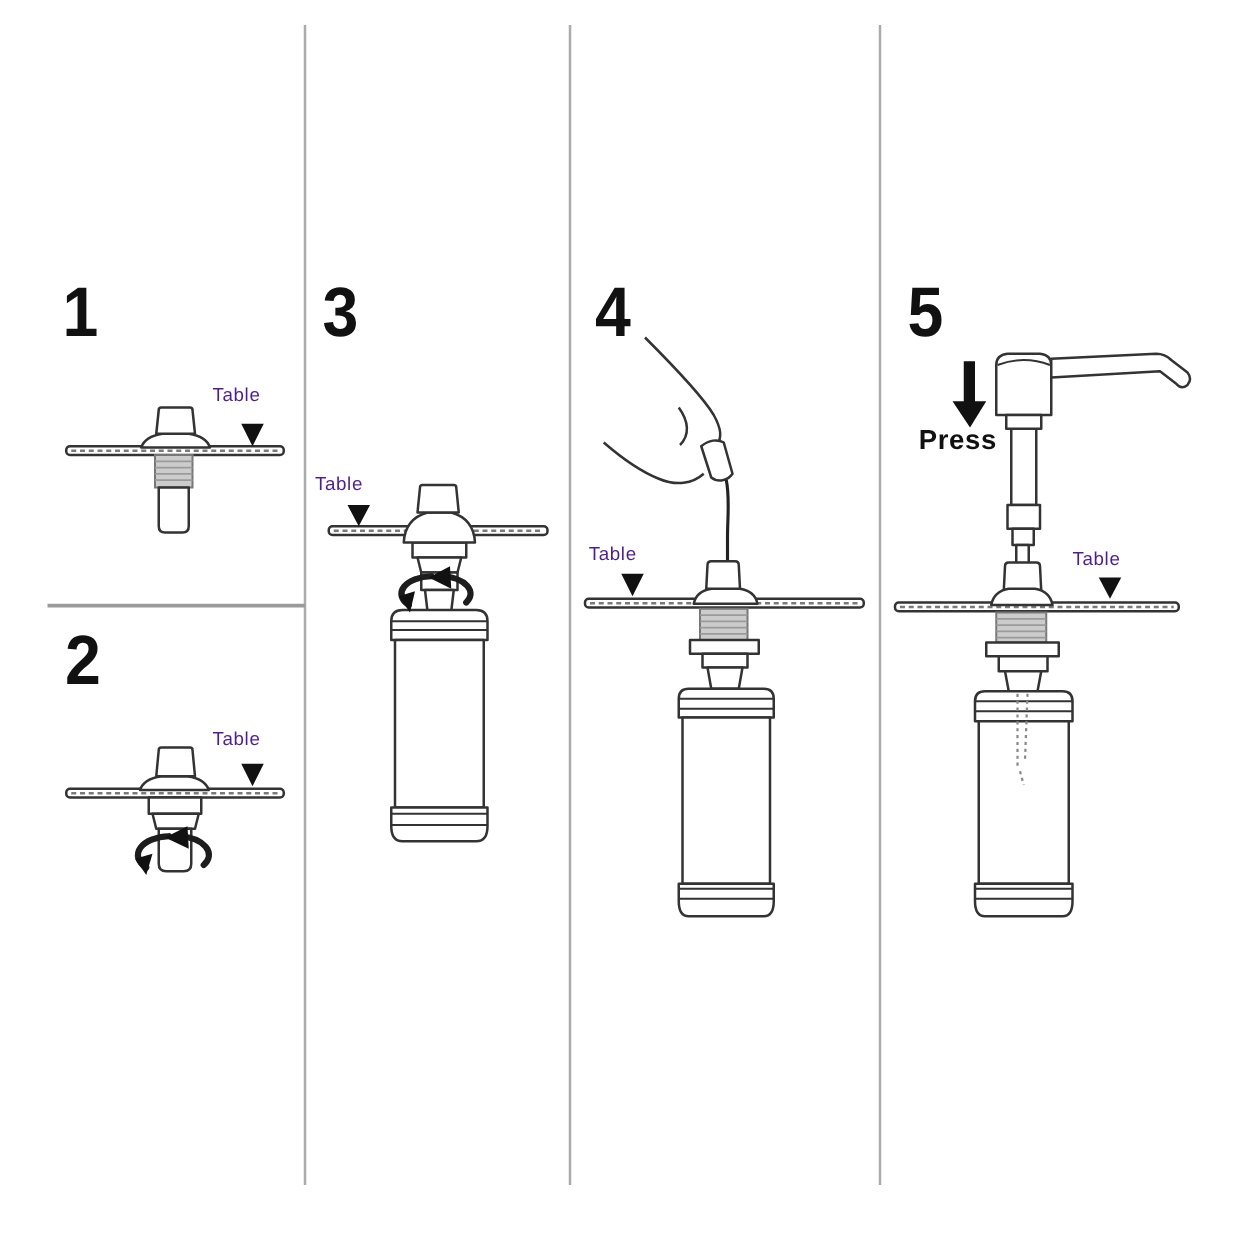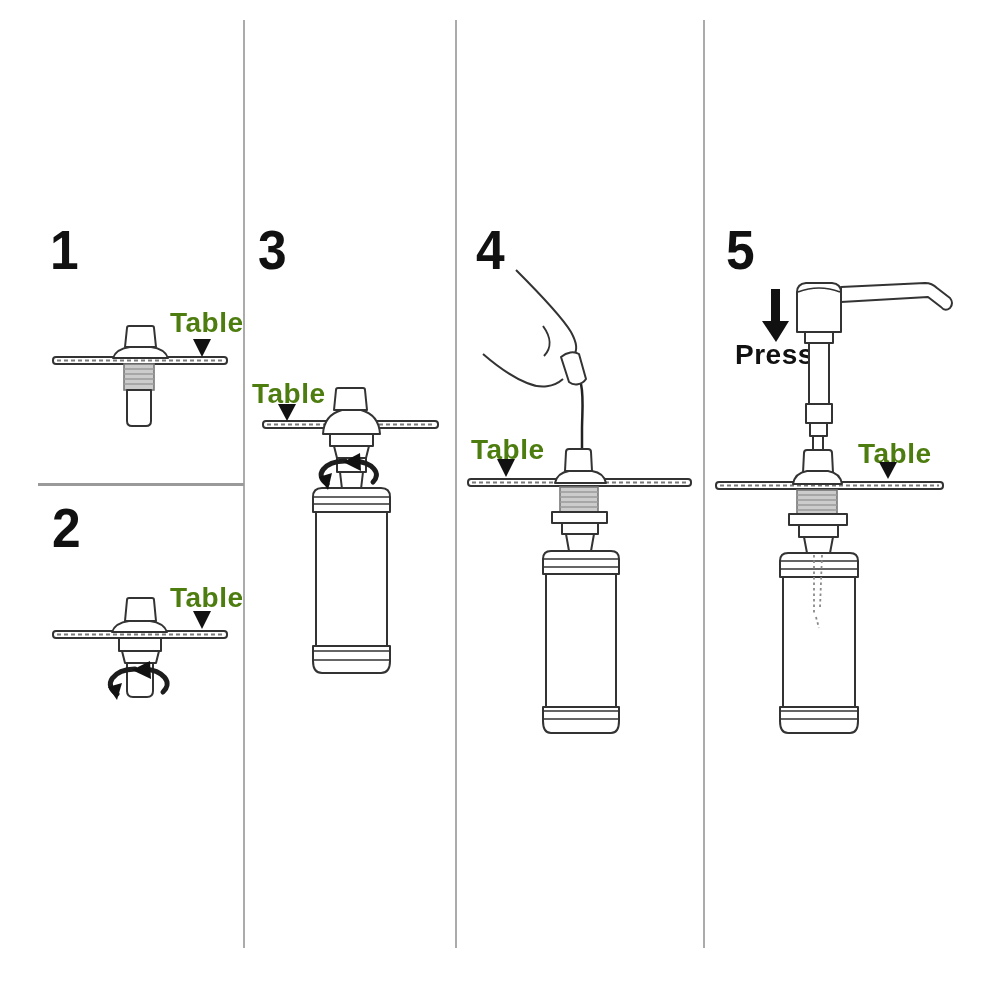--- a/index.html
+++ b/index.html
@@ -2,22 +2,22 @@
 <html><head>
 <meta charset="utf-8">
 <style>
   html,body{margin:0;padding:0;background:#fff;}
   .canvas{position:relative;width:1000px;height:1000px;background:#ffffff;overflow:hidden;
           font-family:"Liberation Sans",sans-serif;}
   .vdiv{position:absolute;top:20px;height:928px;width:2px;background:#ababab;}
   .hdiv{position:absolute;height:3px;background:#9a9a9a;}
   .num{position:absolute;font-size:56px;font-weight:900;color:#111;line-height:1;
        transform:scaleX(.92);transform-origin:left top;}
-  .lbl{position:absolute;font-size:28px;font-weight:700;color:#4d7c0f;letter-spacing:.5px;line-height:1;}
-  .press{position:absolute;font-size:28px;font-weight:800;color:#111;letter-spacing:.5px;line-height:1;}
+  .lbl{position:absolute;font-size:15px;font-weight:400;color:#4c1d95;letter-spacing:.5px;line-height:1;}
+  .press{position:absolute;font-size:22px;font-weight:800;color:#111;letter-spacing:.5px;line-height:1;}
   svg{position:absolute;left:0;top:0;}
   .ln{stroke:#333;stroke-width:2;fill:#fff;stroke-linejoin:round;}
   .nofill{fill:none;}
   .rot{stroke:#1d1d1d;stroke-width:5;fill:none;stroke-linecap:round;}
   .tri{fill:#111;stroke:none;}
 </style>
 </head>
 <body>
 
 <div class="canvas">

